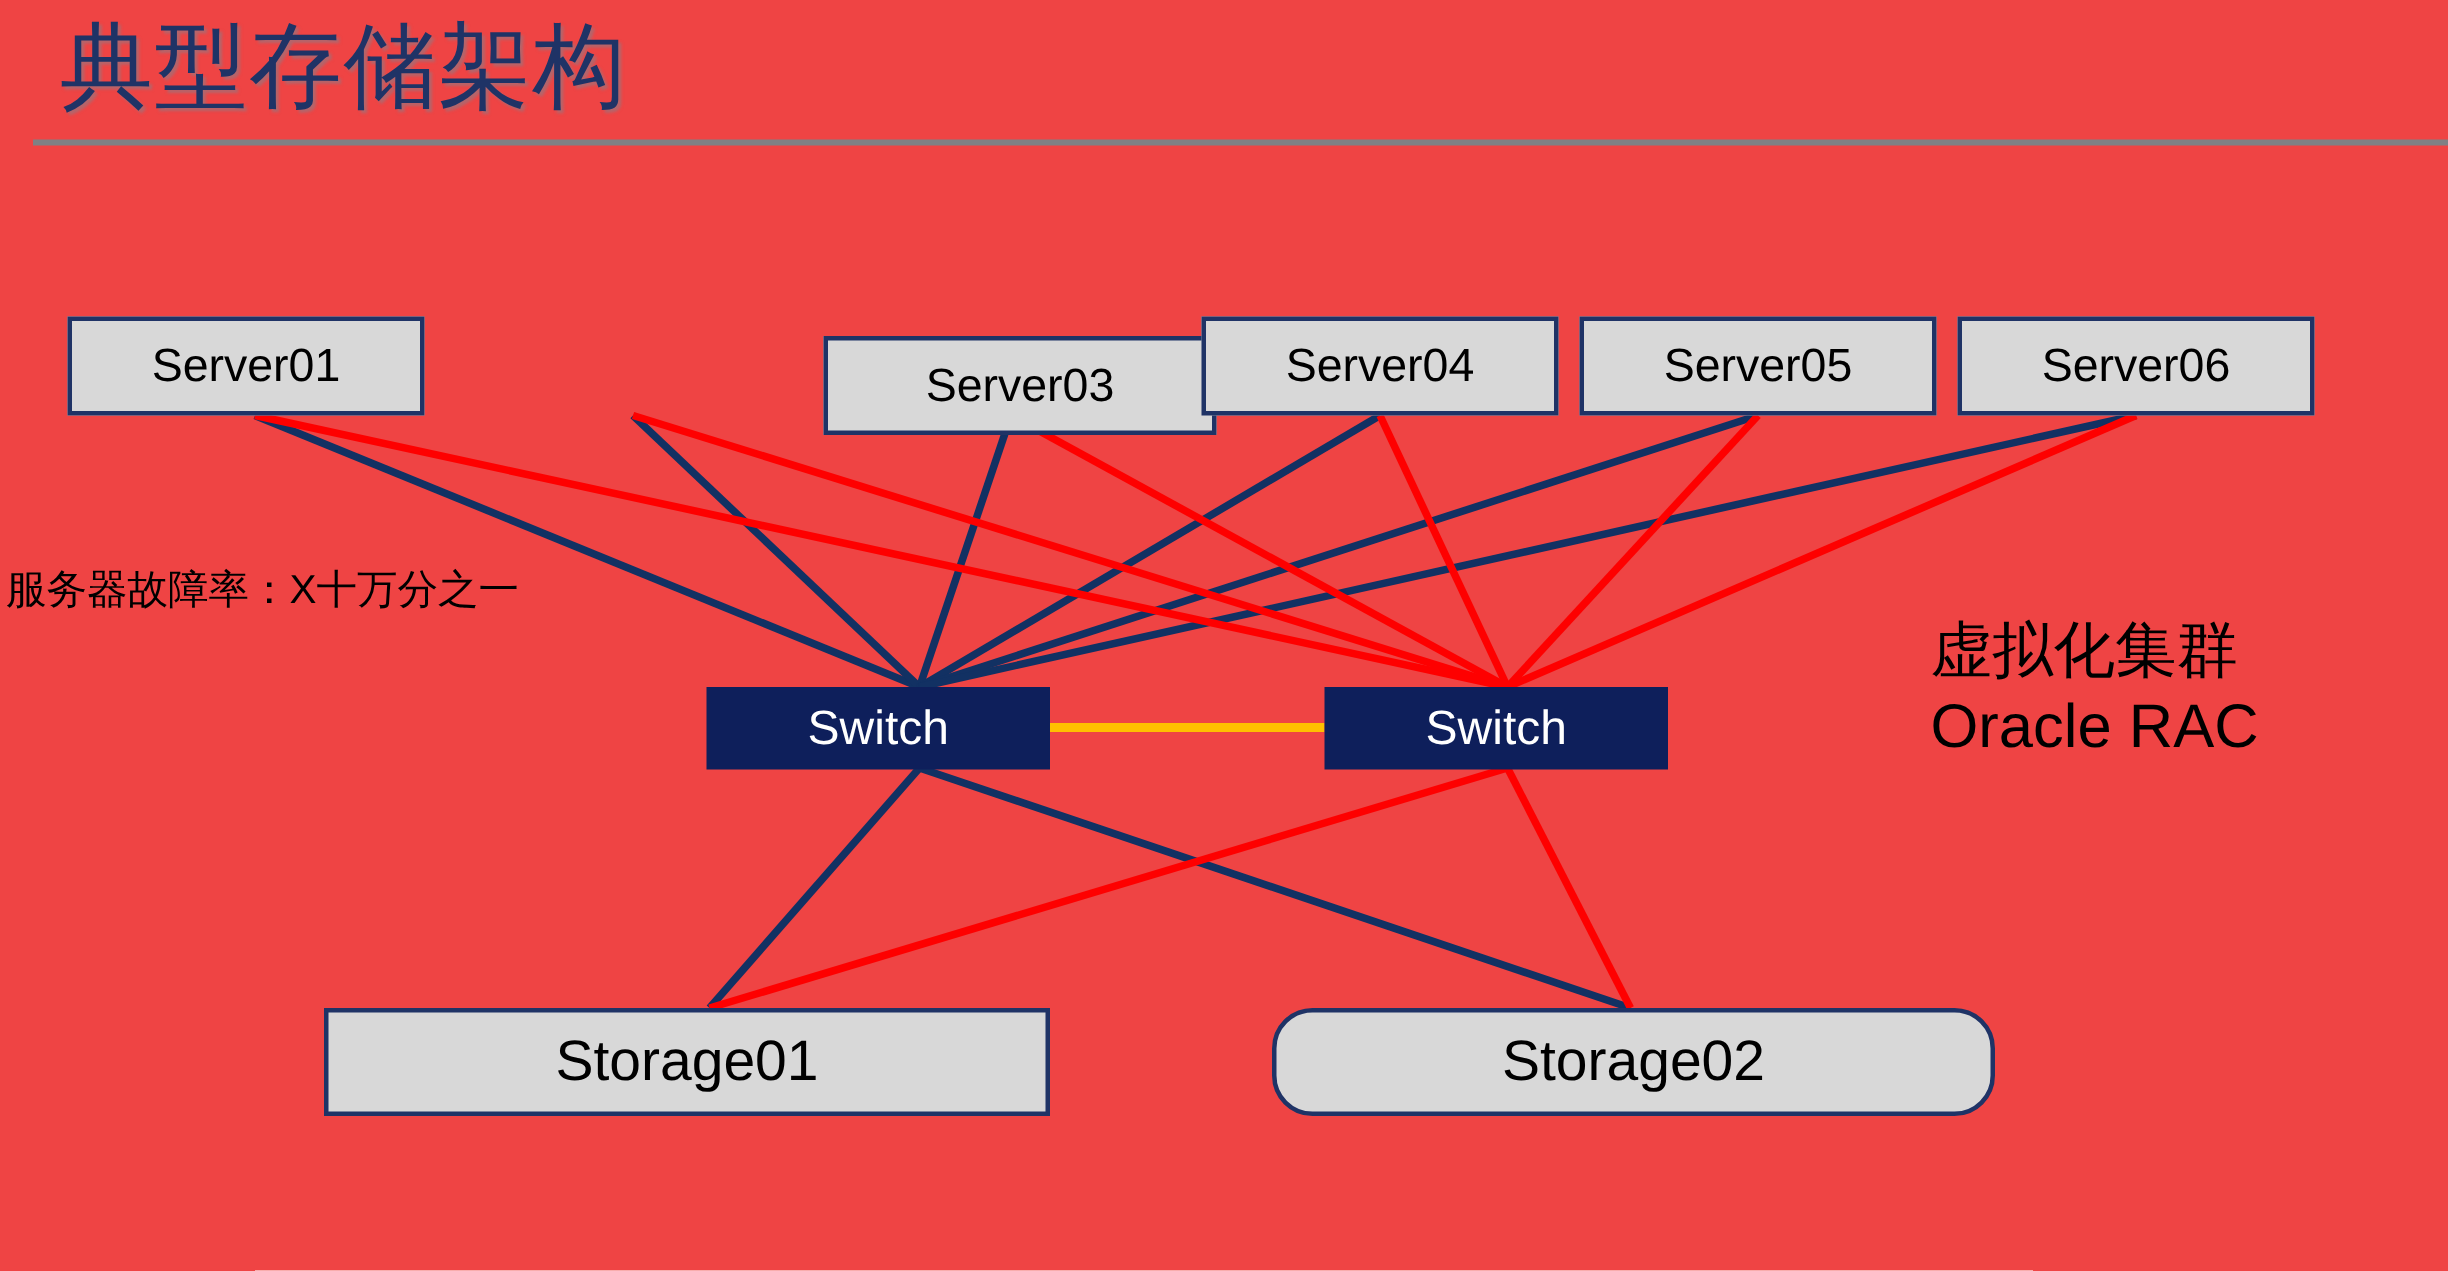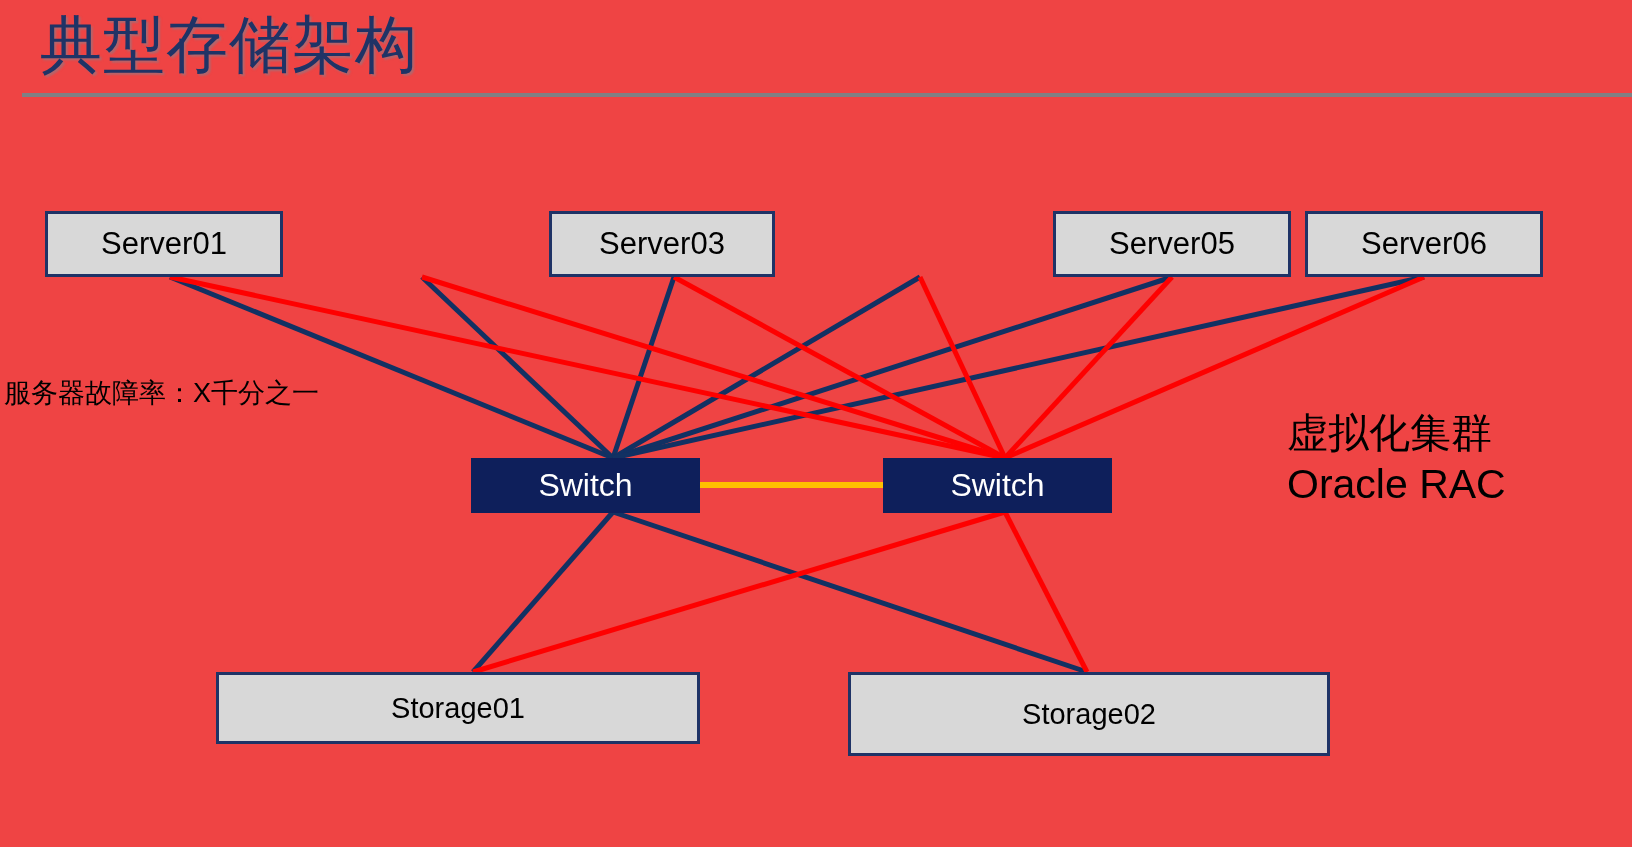--- a/index.html
+++ b/index.html
@@ -64,21 +64,21 @@
     background: #d8d8d8;
     border: 3px solid #1f3366;
     color: #000000;
     font-size: 31px;
     height: 66px;
   }
   .node.storage {
     background: #d8d8d8;
     border: 3px solid #1f3366;
     color: #000000;
-    font-size: 29px;
+    font-size: 38px;
     height: 66px;
   }
   .node.switch {
     background: #0e1f5b;
     border: none;
     color: #ffffff;
     font-size: 32px;
     height: 55px;
   }
 
@@ -130,44 +130,47 @@
       <line x1="613" y1="512" x2="1087" y2="672" stroke="#123163" stroke-width="5"></line>
       <line x1="1005" y1="512" x2="473" y2="672" stroke="#fe0000" stroke-width="5"></line>
       <line x1="1005" y1="512" x2="1087" y2="672" stroke="#fe0000" stroke-width="5"></line>
     </g>
     <line x1="700" y1="485" x2="883" y2="485" stroke="#ffc000" stroke-width="6"></line>
   </svg>
 
   <div class="node server" style="left:45px;  top:211px; width:238px;">
     <span>Server01</span>
   </div>
-  <div class="node server" style="left:549px; top:211px; width:226px;">
+  <div class="node server" style="left:549px; top:224px; width:262px;">
     <span>Server03</span>
+  </div>
+  <div class="node server" style="left:801px; top:211px; width:238px;">
+    <span>Server04</span>
   </div>
   <div class="node server" style="left:1053px; top:211px; width:238px;">
     <span>Server05</span>
   </div>
   <div class="node server" style="left:1305px; top:211px; width:238px;">
     <span>Server06</span>
   </div>
 
   <div class="node switch" style="left:471px; top:458px; width:229px;">
     <span>Switch</span>
   </div>
   <div class="node switch" style="left:883px; top:458px; width:229px;">
     <span>Switch</span>
   </div>
 
   <div class="node storage" style="left:216px; top:672px; width:484px; height:72px;">
     <span>Storage01</span>
   </div>
-  <div class="node storage" style="left:848px; top:672px; width:482px; height:84px;">
+  <div class="node storage" style="left:848px; top:672px; width:482px; height:72px;border-radius:27px;">
     <span>Storage02</span>
   </div>
 
-  <div class="note" style="left:4px; top:375px;">服务器故障率：X千分之一</div>
+  <div class="note" style="left:4px; top:375px;">服务器故障率：X十万分之一</div>
 
   <div id="right-note">
     <div>虚拟化集群</div>
     <div>Oracle RAC</div>
   </div>
 
 </div>
 
 </body></html>

